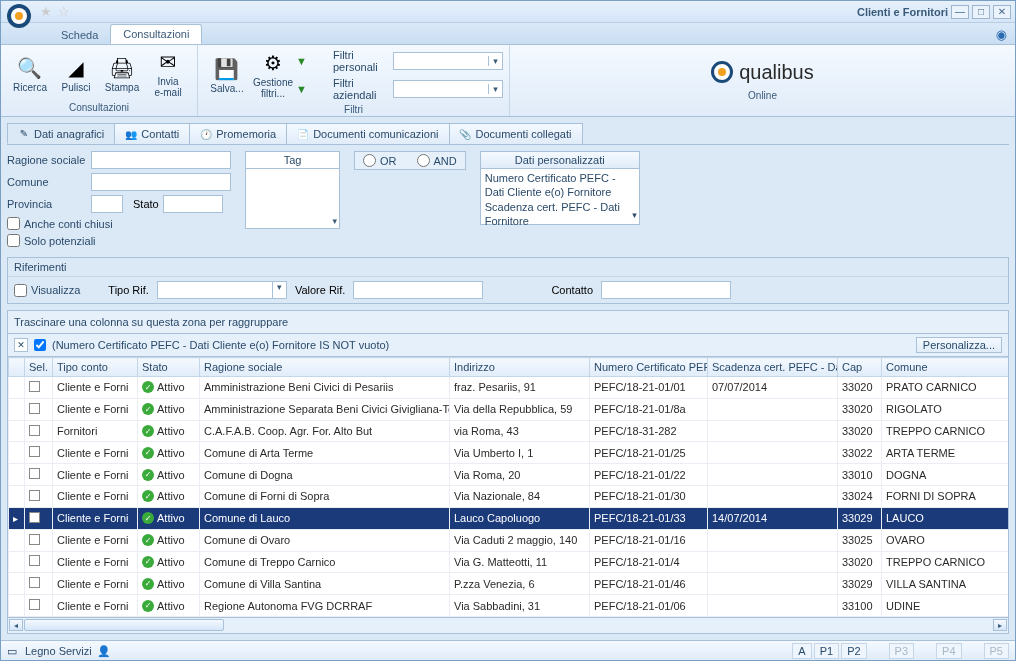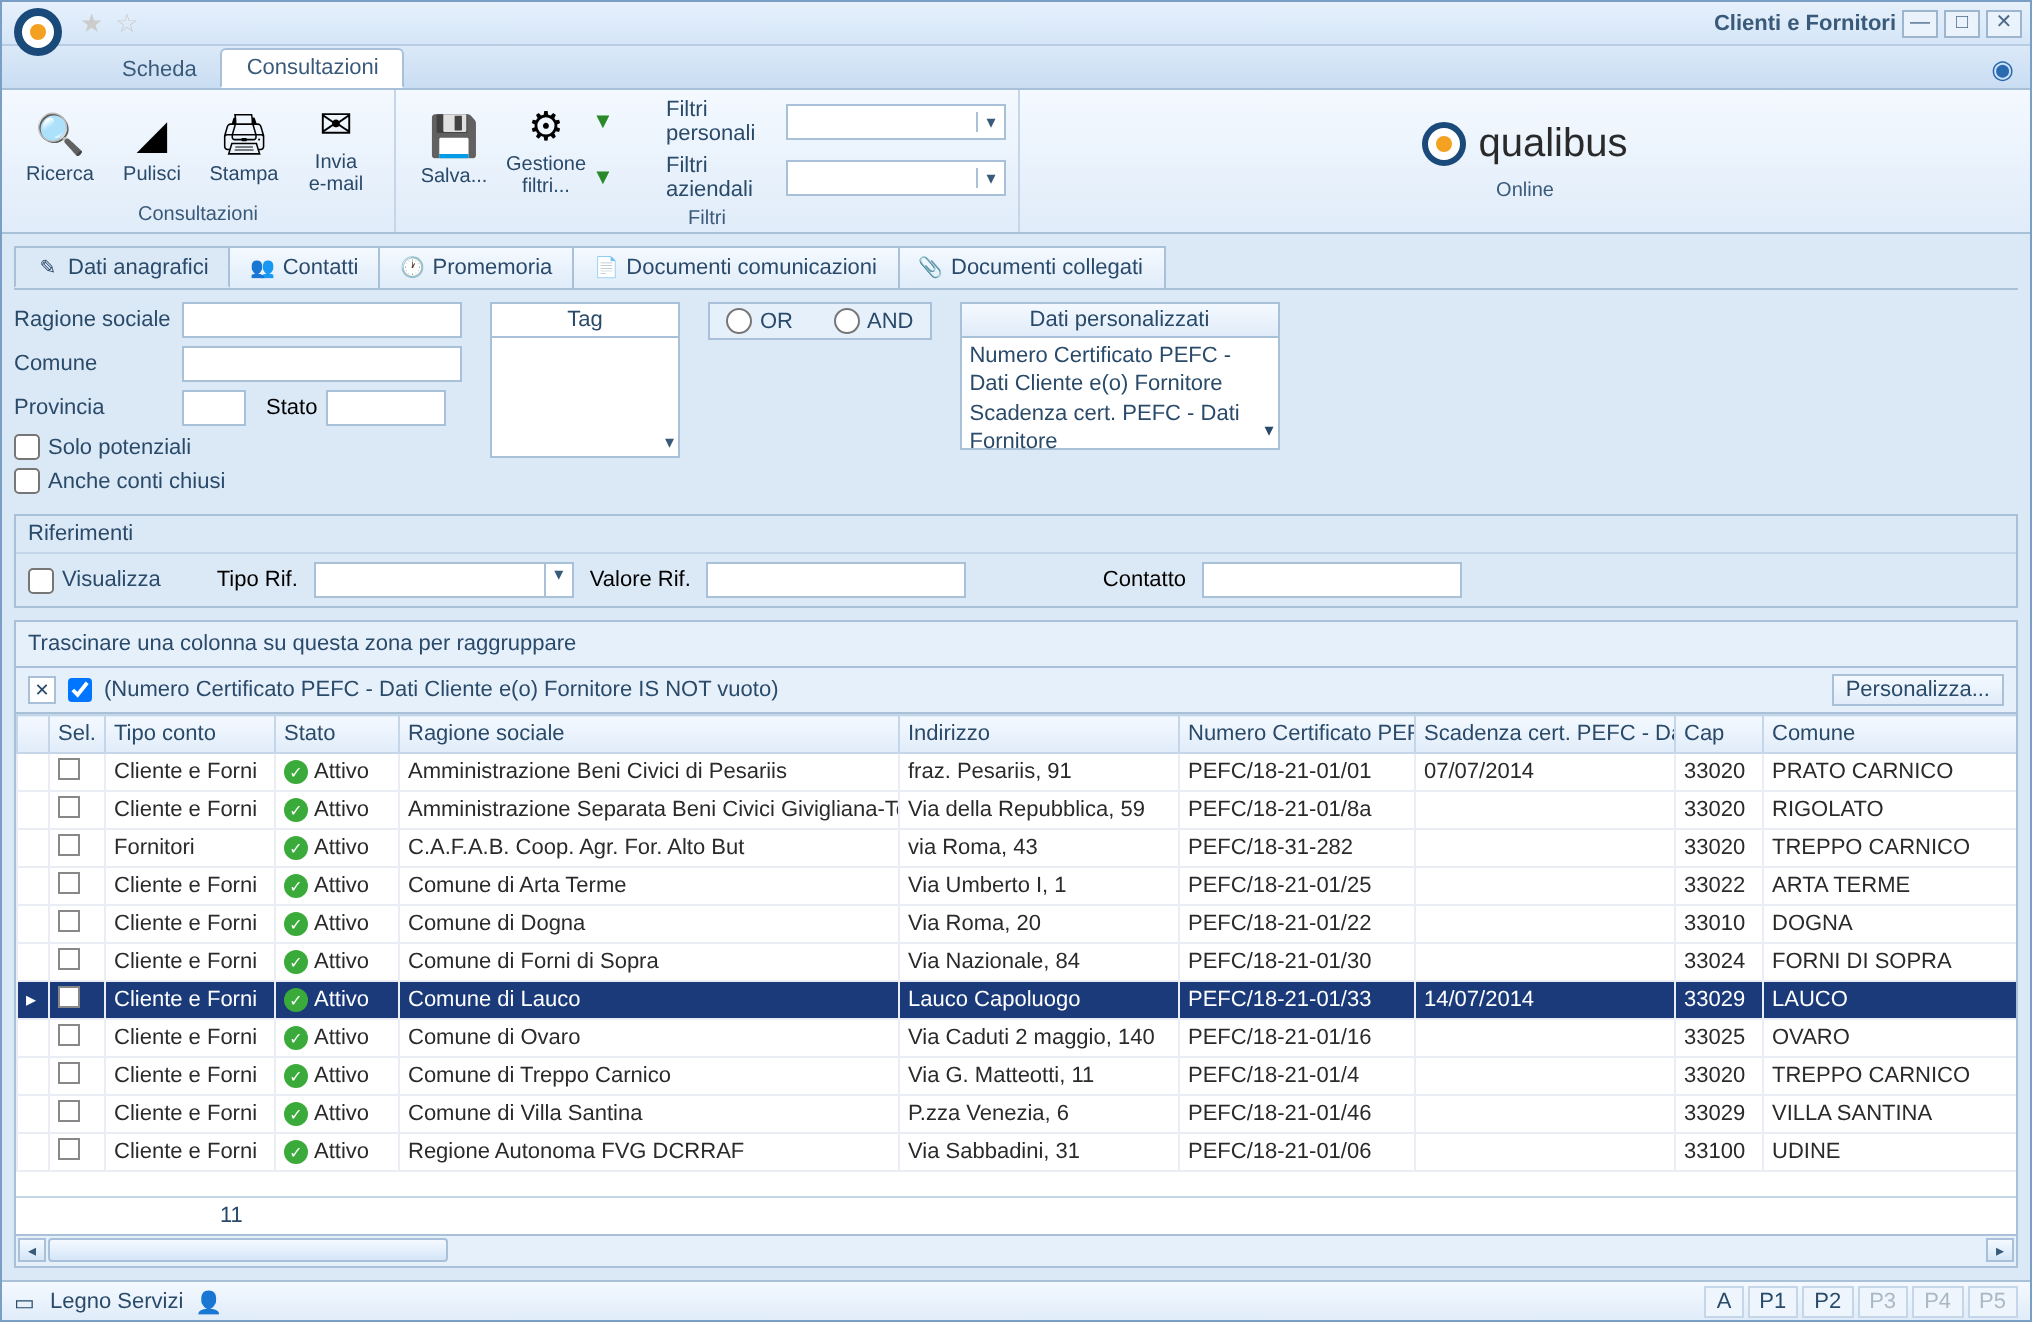--- a/index.html
+++ b/index.html
@@ -65,42 +65,42 @@
 .rif-body { padding:4px 6px; display:flex; align-items:center; gap:8px;}
 .rif-body .combo { display:flex; border:1px solid #a8c0d8; background:#fff; height:18px; width:130px;}
 .rif-body .combo .dd { margin-left:auto; width:14px; border-left:1px solid #a8c0d8; text-align:center; font-size:9px; color:#3a5a7a;}
 
 .group-bar { border:1px solid #a8c0d8; background:#e6f0fb; padding:5px 6px; color:#2a4a6a; margin-top:6px;}
 .filter-expr-bar { border:1px solid #a8c0d8; border-top:none; background:#e6f0fb; padding:3px 6px; display:flex; align-items:center; gap:6px; color:#2a4a6a;}
 .filter-expr-bar .xbtn { border:1px solid #a8c0d8; width:14px; height:14px; display:flex; align-items:center; justify-content:center; font-size:9px; background:#fff;}
 .filter-expr-bar .chk { width:12px; height:12px;}
 .filter-expr-bar .pers-btn { margin-left:auto; border:1px solid #a8c0d8; background:linear-gradient(#f4f9ff,#e0ecf9); padding:1px 6px;text-align:center;}
 
-.grid { border:1px solid #a8c0d8; border-top:none; background:#fff; font-size:11px; flex:1; display:flex; flex-direction:column; overflow:hidden;}
+.grid { border:1px solid #a8c0d8; border-top:none; background:#fff; font-size:11px; flex:1; display:flex; flex-direction:row; overflow:hidden;}
 .grid table { width:100%; border-collapse:collapse; table-layout:fixed;}
 .grid th { background:linear-gradient(#f4f9ff,#e0ecf9); border:1px solid #c4d6e8; padding:3px 4px; text-align:left; color:#2a4a6a; font-weight:normal; white-space:nowrap; overflow:hidden;}
 .grid td { border:1px solid #eaeef4; padding:2px 4px; color:#2a2a2a; white-space:nowrap; overflow:hidden;}
 .grid tr.sel td { background:#1a3a7a; color:#fff;}
 .grid .stato-cell { display:flex; align-items:center; gap:3px;}
 .grid .stato-ico { width:12px; height:12px; border-radius:50%; background:#3aaa3a; color:#fff; display:inline-flex; align-items:center; justify-content:center; font-size:8px;}
 .grid .sel-chk { width:11px; height:11px; border:1px solid #888; display:inline-block; background:#fff;}
 .grid .row-ind { width:11px; height:11px; display:inline-block;}
 .grid .row-ind.active::before { content:"▸"; color:#fff; font-size:10px;}
 .grid-footer { border-top:1px solid #c4d6e8; padding:3px 6px; color:#2a4a6a; display:flex;}
 .grid-footer .count { margin-left:96px;}
 .hscroll { height:16px; border:1px solid #a8c0d8; border-top:none; background:#e6f0fb; position:relative;}
 .hscroll .thumb { position:absolute; left:16px; top:1px; height:12px; width:200px; background:linear-gradient(#f4f9ff,#d5e6f8); border:1px solid #a8c0d8; border-radius:2px;}
 .hscroll .arr { position:absolute; top:1px; width:14px; height:12px; border:1px solid #a8c0d8; background:linear-gradient(#f4f9ff,#d5e6f8); display:flex; align-items:center; justify-content:center; font-size:8px; color:#3a5a7a;}
 .hscroll .arr.left{ left:1px;} .hscroll .arr.right{ right:1px;}
 
 .statusbar { height:20px; border-top:1px solid #a8c0d8; background:linear-gradient(#f4f9ff,#e0ecf9); display:flex; align-items:center; padding:0 6px; gap:6px; color:#2a4a6a;}
 .statusbar .sico { width:12px; height:12px; display:inline-block;}
 .statusbar .pages { margin-left:auto; display:flex; gap:2px;}
 .statusbar .pbtn { border:1px solid #c4d6e8; padding:1px 5px; background:#eef5fc;}
-.statusbar .pbtn.dis { color:#aab8c6;}
+.statusbar .pbtn.dis { color:#aab8c6;margin-left:20px;}
 
 .col-ind{width:16px;} .col-sel{width:28px;} .col-tipo{width:85px;} .col-stato{width:62px;} .col-rag{width:250px;} .col-ind2{width:140px;} .col-cert{width:118px;} .col-scad{width:130px;} .col-cap{width:44px;} .col-com{width:130px;}
 </style>
 </head>
 <body>
 
 <div class="window">
   <div class="titlebar">
     <span class="logo">
       <svg width="28" height="28" viewBox="0 0 28 28">
@@ -222,25 +222,25 @@
             <input class="finput" style="width: 140px;">
           </div>
         <div class="frow">
             <span class="flbl">Provincia</span>
             <input class="finput" style="width: 32px;">
             <span style="margin-left:6px;">Stato</span>
             <input class="finput" style="width: 60px;">
           </div>
         <label class="fcheck">
             <input type="checkbox" style="">
-            <span>Solo potenziali</span>
+            <span>Anche conti chiusi</span>
           </label>
         <label class="fcheck">
             <input type="checkbox" style="">
-            <span>Anche conti chiusi</span>
+            <span>Solo potenziali</span>
           </label>
       </div>
       <div class="filter-col">
         <div class="tag-box">
           <div class="tag-header">Tag</div>
           <span class="tag-dd">▾</span>
         </div>
       </div>
       <div class="filter-col">
         <div class="radio-row">

